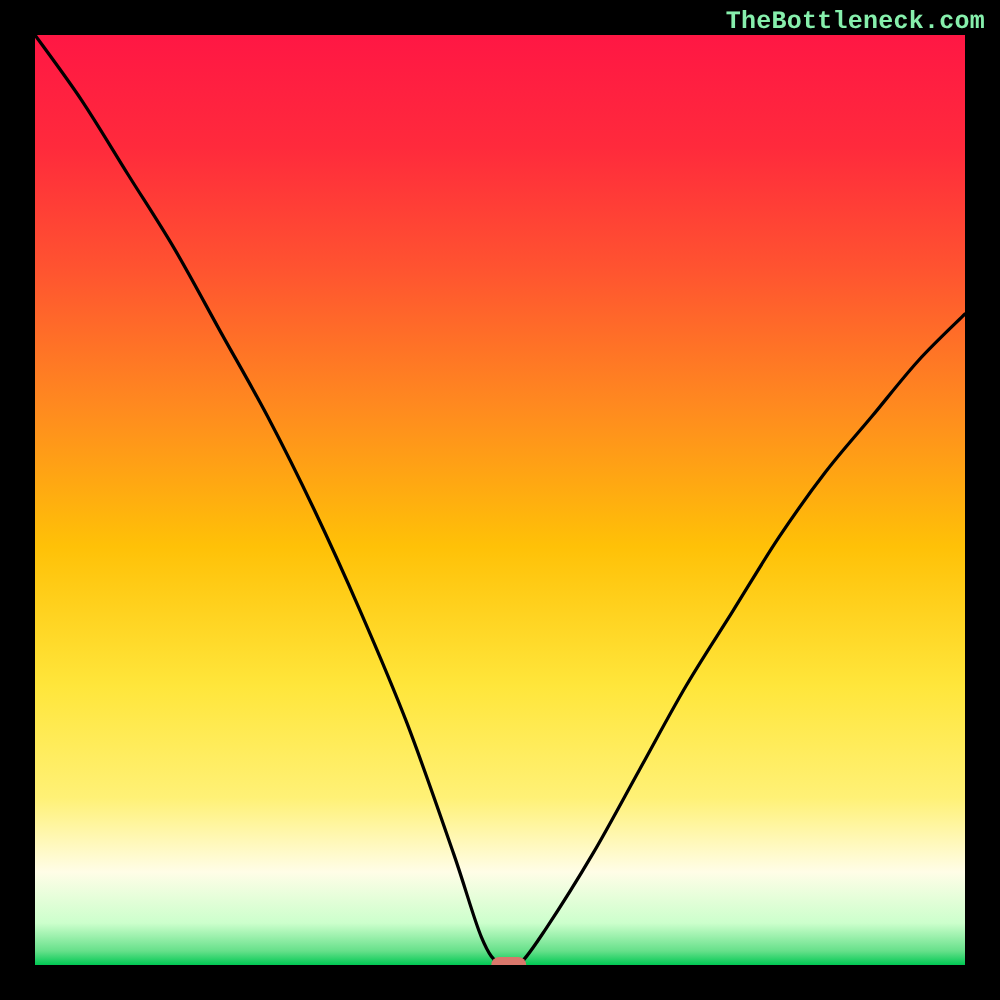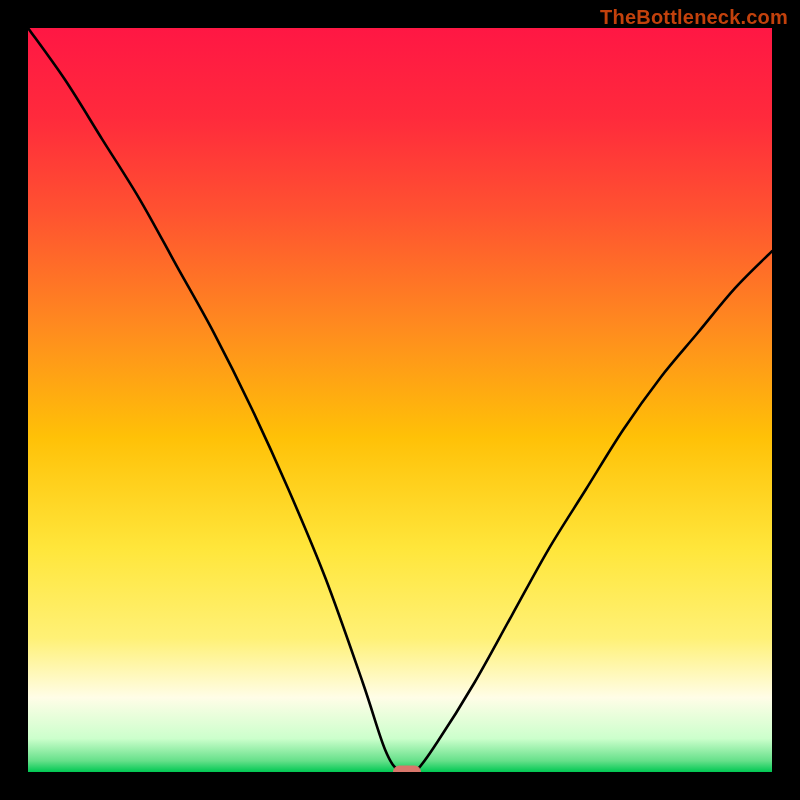--- a/index.html
+++ b/index.html
@@ -21,24 +21,24 @@
     left: 28px;
     top: 28px;
     width: 744px;
     height: 744px;
     overflow: hidden;
   }
   .watermark {
     position: absolute;
     top: 6px;
     right: 12px;
-    font-family: Liberation Sans, sans-serif;
+    font-family: Liberation Mono, monospace;
     font-size: 20px;
     font-weight: 600;
-    color: #c2410c;
+    color: #86efac;
     letter-spacing: 0.2px;
     user-select: none;
   }
   .marker {
     position: absolute;
     width: 28px;
     height: 13px;
     border-radius: 7px;
     background: #d9776b;
     transform: translate(-50%, -50%);

